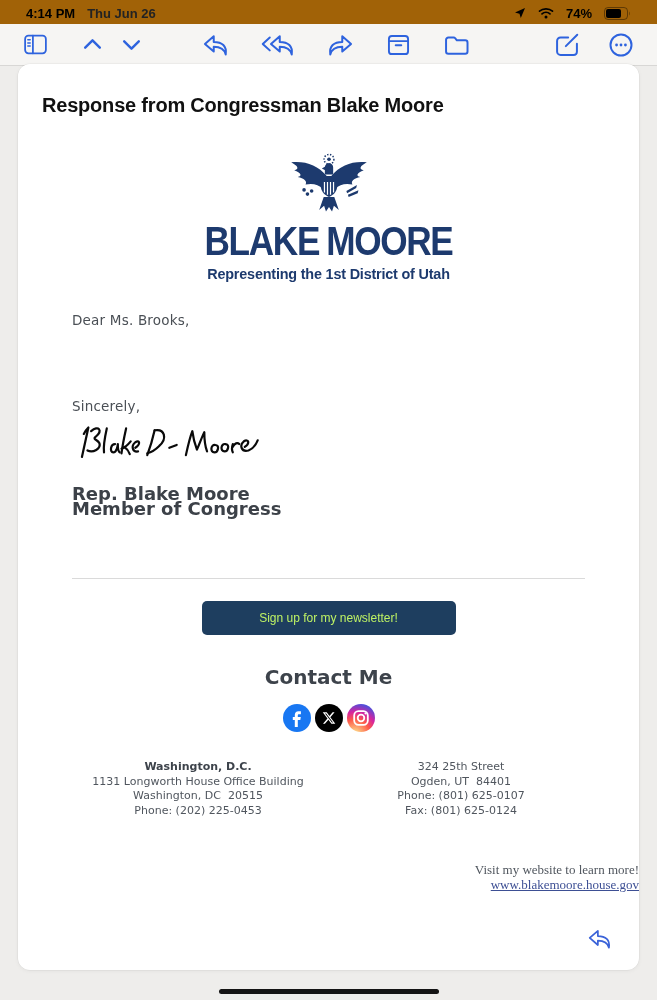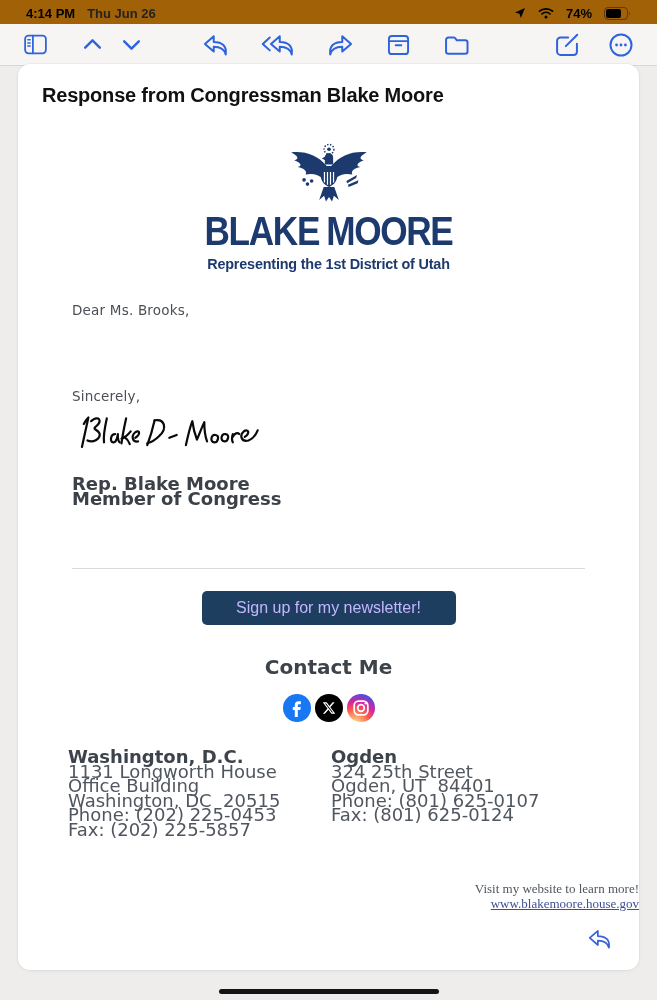--- a/index.html
+++ b/index.html
@@ -41,55 +41,55 @@
   .g-mail{margin-left:58px;gap:30px}
   .g-right{margin-left:auto;gap:26px}
   
   .card{
     position:absolute;left:18px;top:64px;width:621px;height:906px;
     background:#fff;border-radius:12px;
     box-shadow:0 0 0 0.5px rgba(0,0,0,.06), 0 1px 4px rgba(0,0,0,.05);
     overflow:hidden;
   }
   .subject{
-    margin:20px 24px 0;font-size:20px;font-weight:700;color:#111;letter-spacing:-.2px;
+    margin:30px 24px 0;font-size:20px;font-weight:700;color:#111;letter-spacing:-.2px;
   }
   .logo-block{text-align:center;margin-top:34px;color:var(--logo-navy)}
   .eagle{display:block;margin:0 auto}
   .logo-name{
     font-size:40px;line-height:1;font-weight:600;letter-spacing:-1.5px;
     transform:scaleX(.88);transform-origin:center;margin-top:2px;white-space:nowrap;
   }
   .logo-name .last{font-weight:800;margin-left:8px}
   .logo-tagline{
     font-size:15px;font-weight:700;margin-top:4px;letter-spacing:-.2px;
     transform:scaleX(.96);transform-origin:center;
   }
   .letter{font-family:"DejaVu Sans",sans-serif;color:#4a4f55}
   .salutation{margin:30px 54px 0;font-size:13.5px;letter-spacing:.2px}
   .closing{margin:70px 54px 0;font-size:13.5px;letter-spacing:.2px}
   .signature{margin:8px 0 0 52px;display:block}
   .signer{margin:18px 54px 0;font-family:"DejaVu Sans",sans-serif;font-size:18px;font-weight:700;color:#3c4148;line-height:15px}
   .divider{border:none;border-top:1px solid #dadada;margin:62px 54px 0}
   .newsletter{
     display:block;margin:22px auto 0;width:254px;height:34px;
-    background:var(--button-navy);color:#c4b5fd;border:none;border-radius:5px;
-    font-family:"Liberation Sans",sans-serif;font-size:16px;cursor:pointer;
+    background:var(--button-navy);color:#bef264;border:none;border-radius:5px;
+    font-family:"Liberation Sans",sans-serif;font-size:12px;cursor:pointer;
   }
   .contact-heading{
     text-align:center;margin-top:30px;font-family:"DejaVu Sans",sans-serif;
     font-size:20px;font-weight:700;color:var(--text-dark);
   }
   .social-row{display:flex;justify-content:center;gap:4px;margin-top:15px}
   .social{width:28px;height:28px;border-radius:50%;display:flex;align-items:center;justify-content:center;cursor:pointer;border:none;padding:0}
   .social.fb{background:var(--facebook)}
   .social.x{background:#000}
   .social.ig{background:radial-gradient(circle at 28% 110%, #fdf497 0%, #fd5949 42%, #d6249f 62%, #285AEB 92%)}
   .offices{display:flex;margin:28px 0 0 50px;gap:3px;font-family:"DejaVu Sans",sans-serif}
-  .office{width:260px;text-align:left;font-size:18px;color:#50565e;line-height:14.5px}
+  .office{width:260px;text-align:center;font-size:11px;color:#50565e;line-height:14.5px}
   .office .office-name{font-weight:700;color:var(--text-dark)}
   .website{Text-align:center;margin-top:44px;text-align:right;font-family:Liberation Serif, serif;font-size:13px;line-height:15px;color:#50565e}
   .website a{color:var(--link);text-decoration:underline;cursor:pointer}
   .card-reply{position:absolute;right:26px;bottom:16px;background:none;border:none;cursor:pointer;padding:0}
   .home-indicator{
     position:absolute;bottom:6px;left:50%;transform:translateX(-50%);
     width:220px;height:5px;border-radius:3px;background:#141414;cursor:grab;
   }
   .icon-stroke{stroke:var(--accent);fill:none;stroke-linecap:round;stroke-linejoin:round}
 </style>
@@ -270,24 +270,22 @@
       </svg>
     </button>
   </div>
 
   <div class="offices">
     <div class="office">
       <div class="office-name">Washington, D.C.</div>
       <div>1131 Longworth House Office Building</div>
       <div>Washington, DC&nbsp; 20515</div>
       <div>Phone: (202) 225-0453</div>
-      <div>Fax: (202) 225-5857</div>
     </div>
     <div class="office">
-      <div class="office-name">Ogden</div>
       <div>324 25th Street</div>
       <div>Ogden, UT&nbsp; 84401</div>
       <div>Phone: (801) 625-0107</div>
       <div>Fax: (801) 625-0124</div>
     </div>
   </div>
 
   <div class="website">
     <div>Visit my website to learn more!</div>
     <a>www.blakemoore.house.gov</a>

